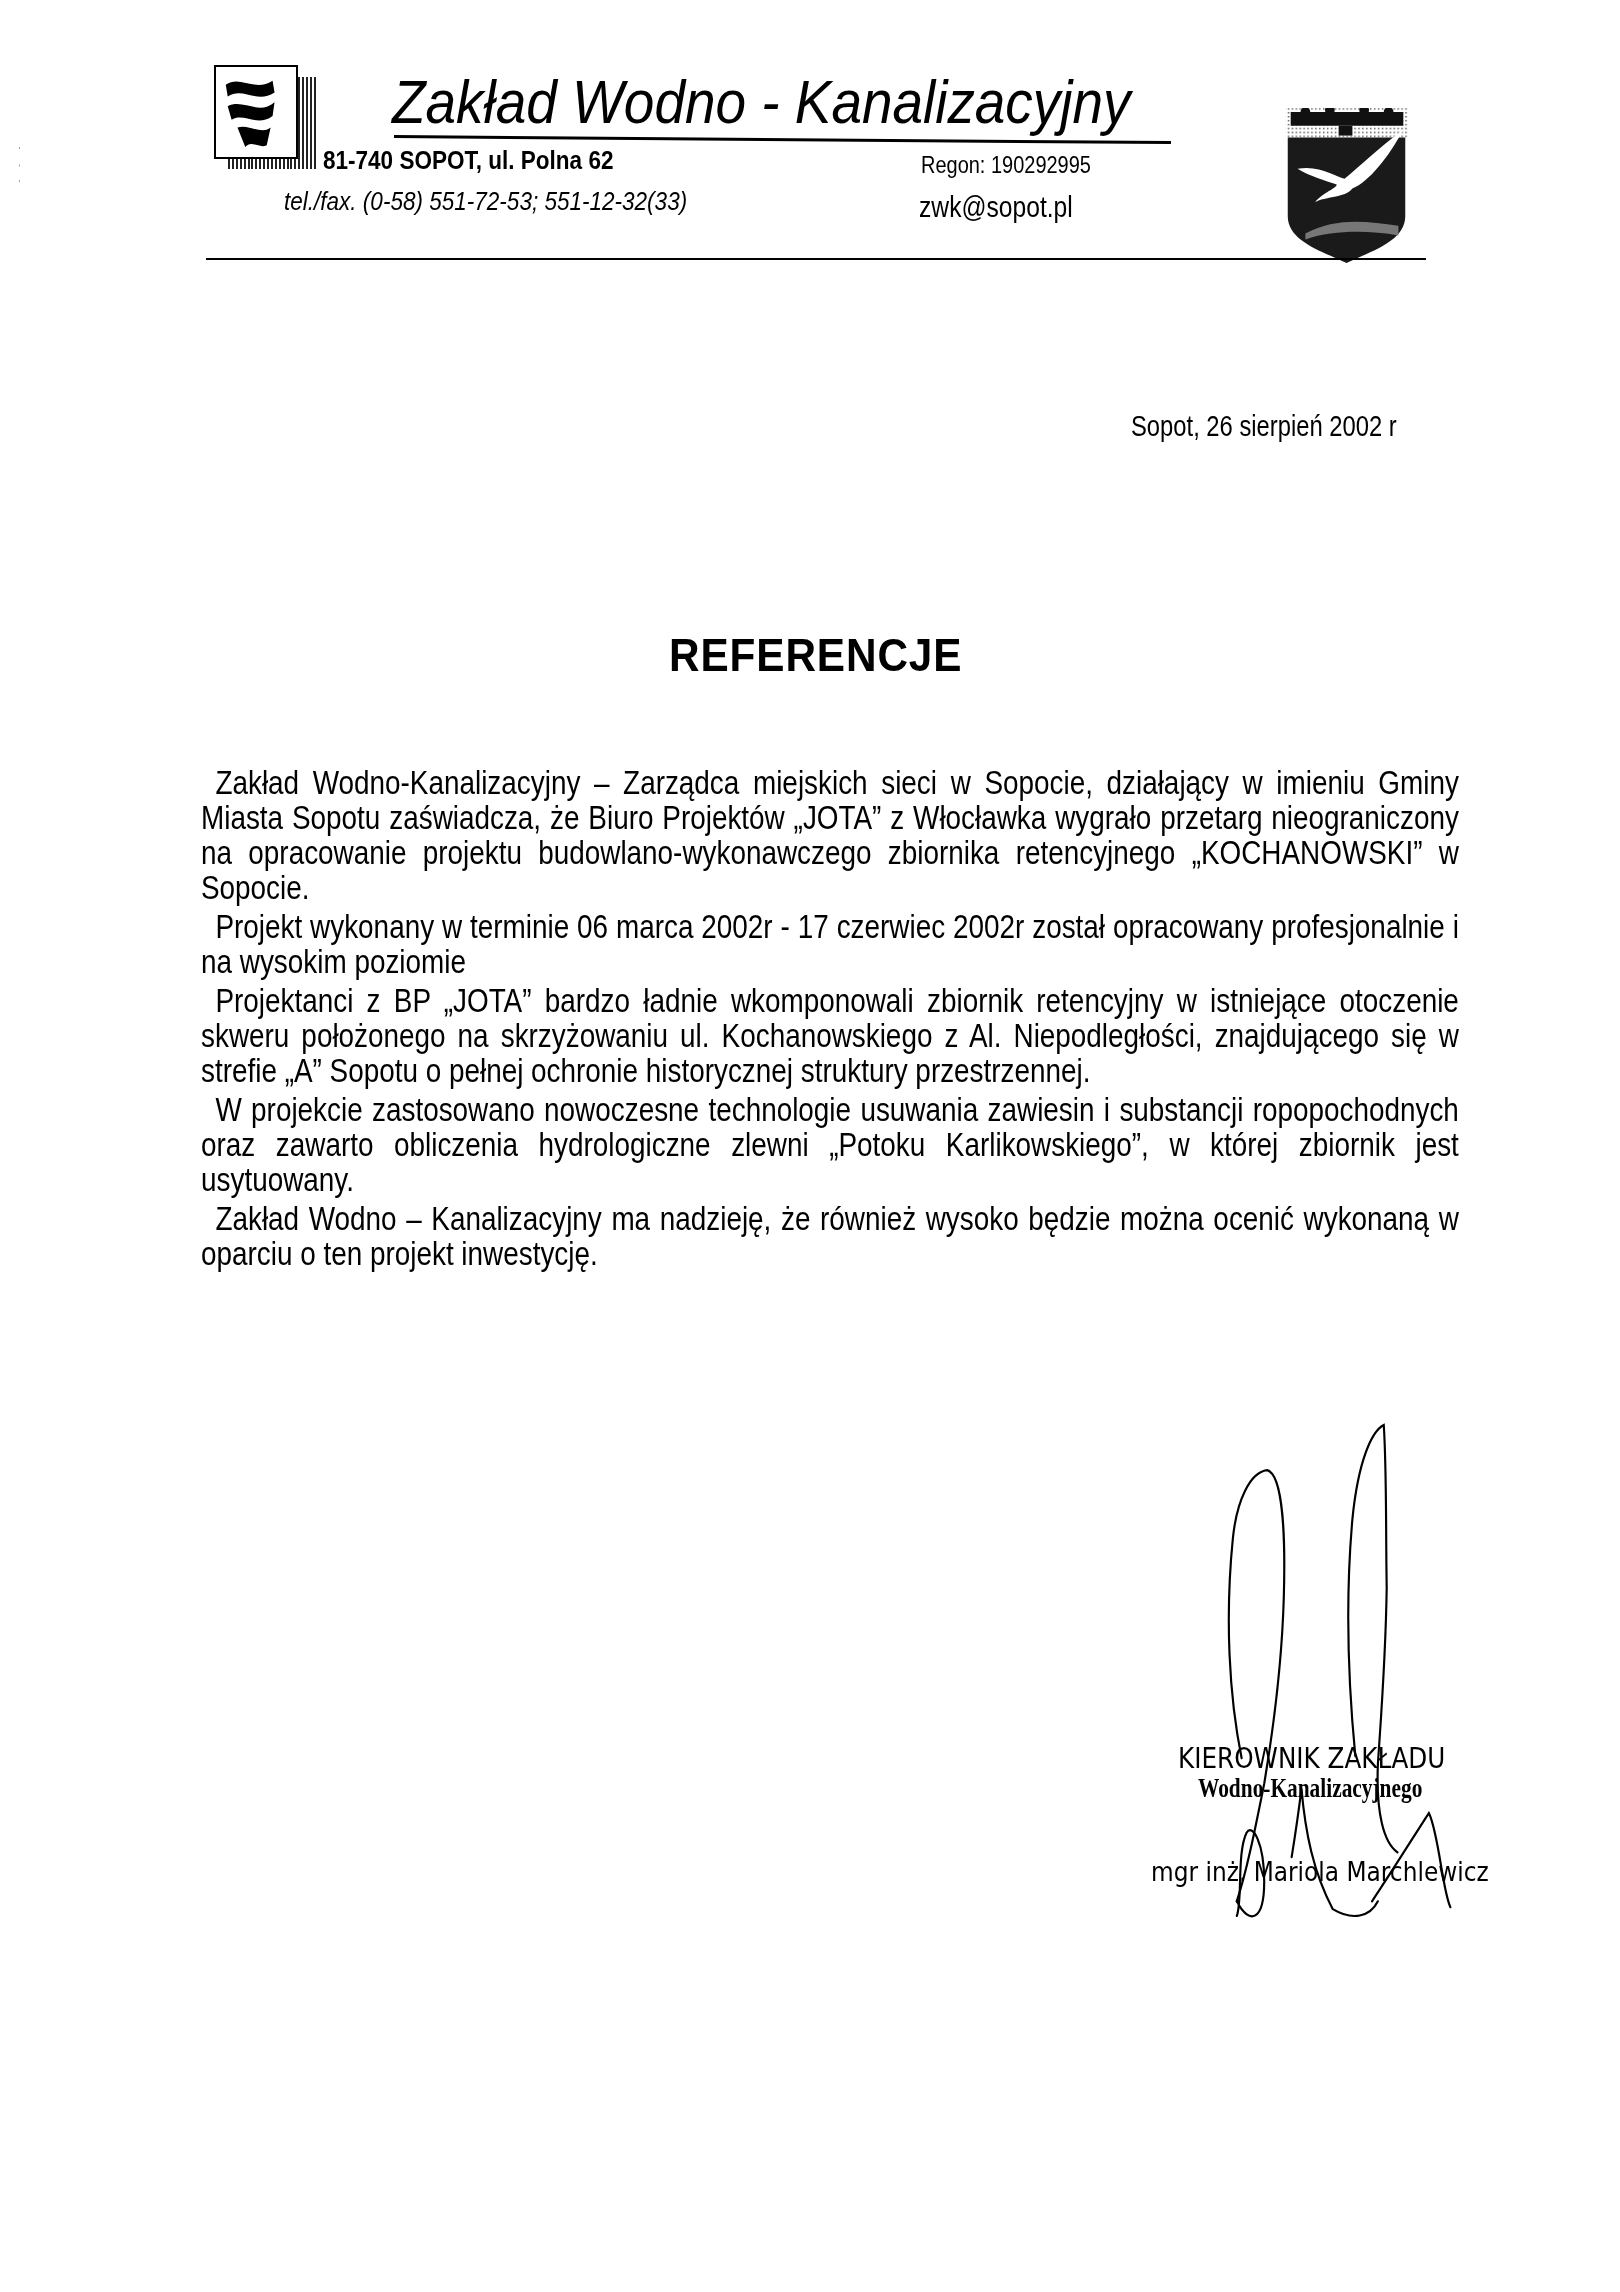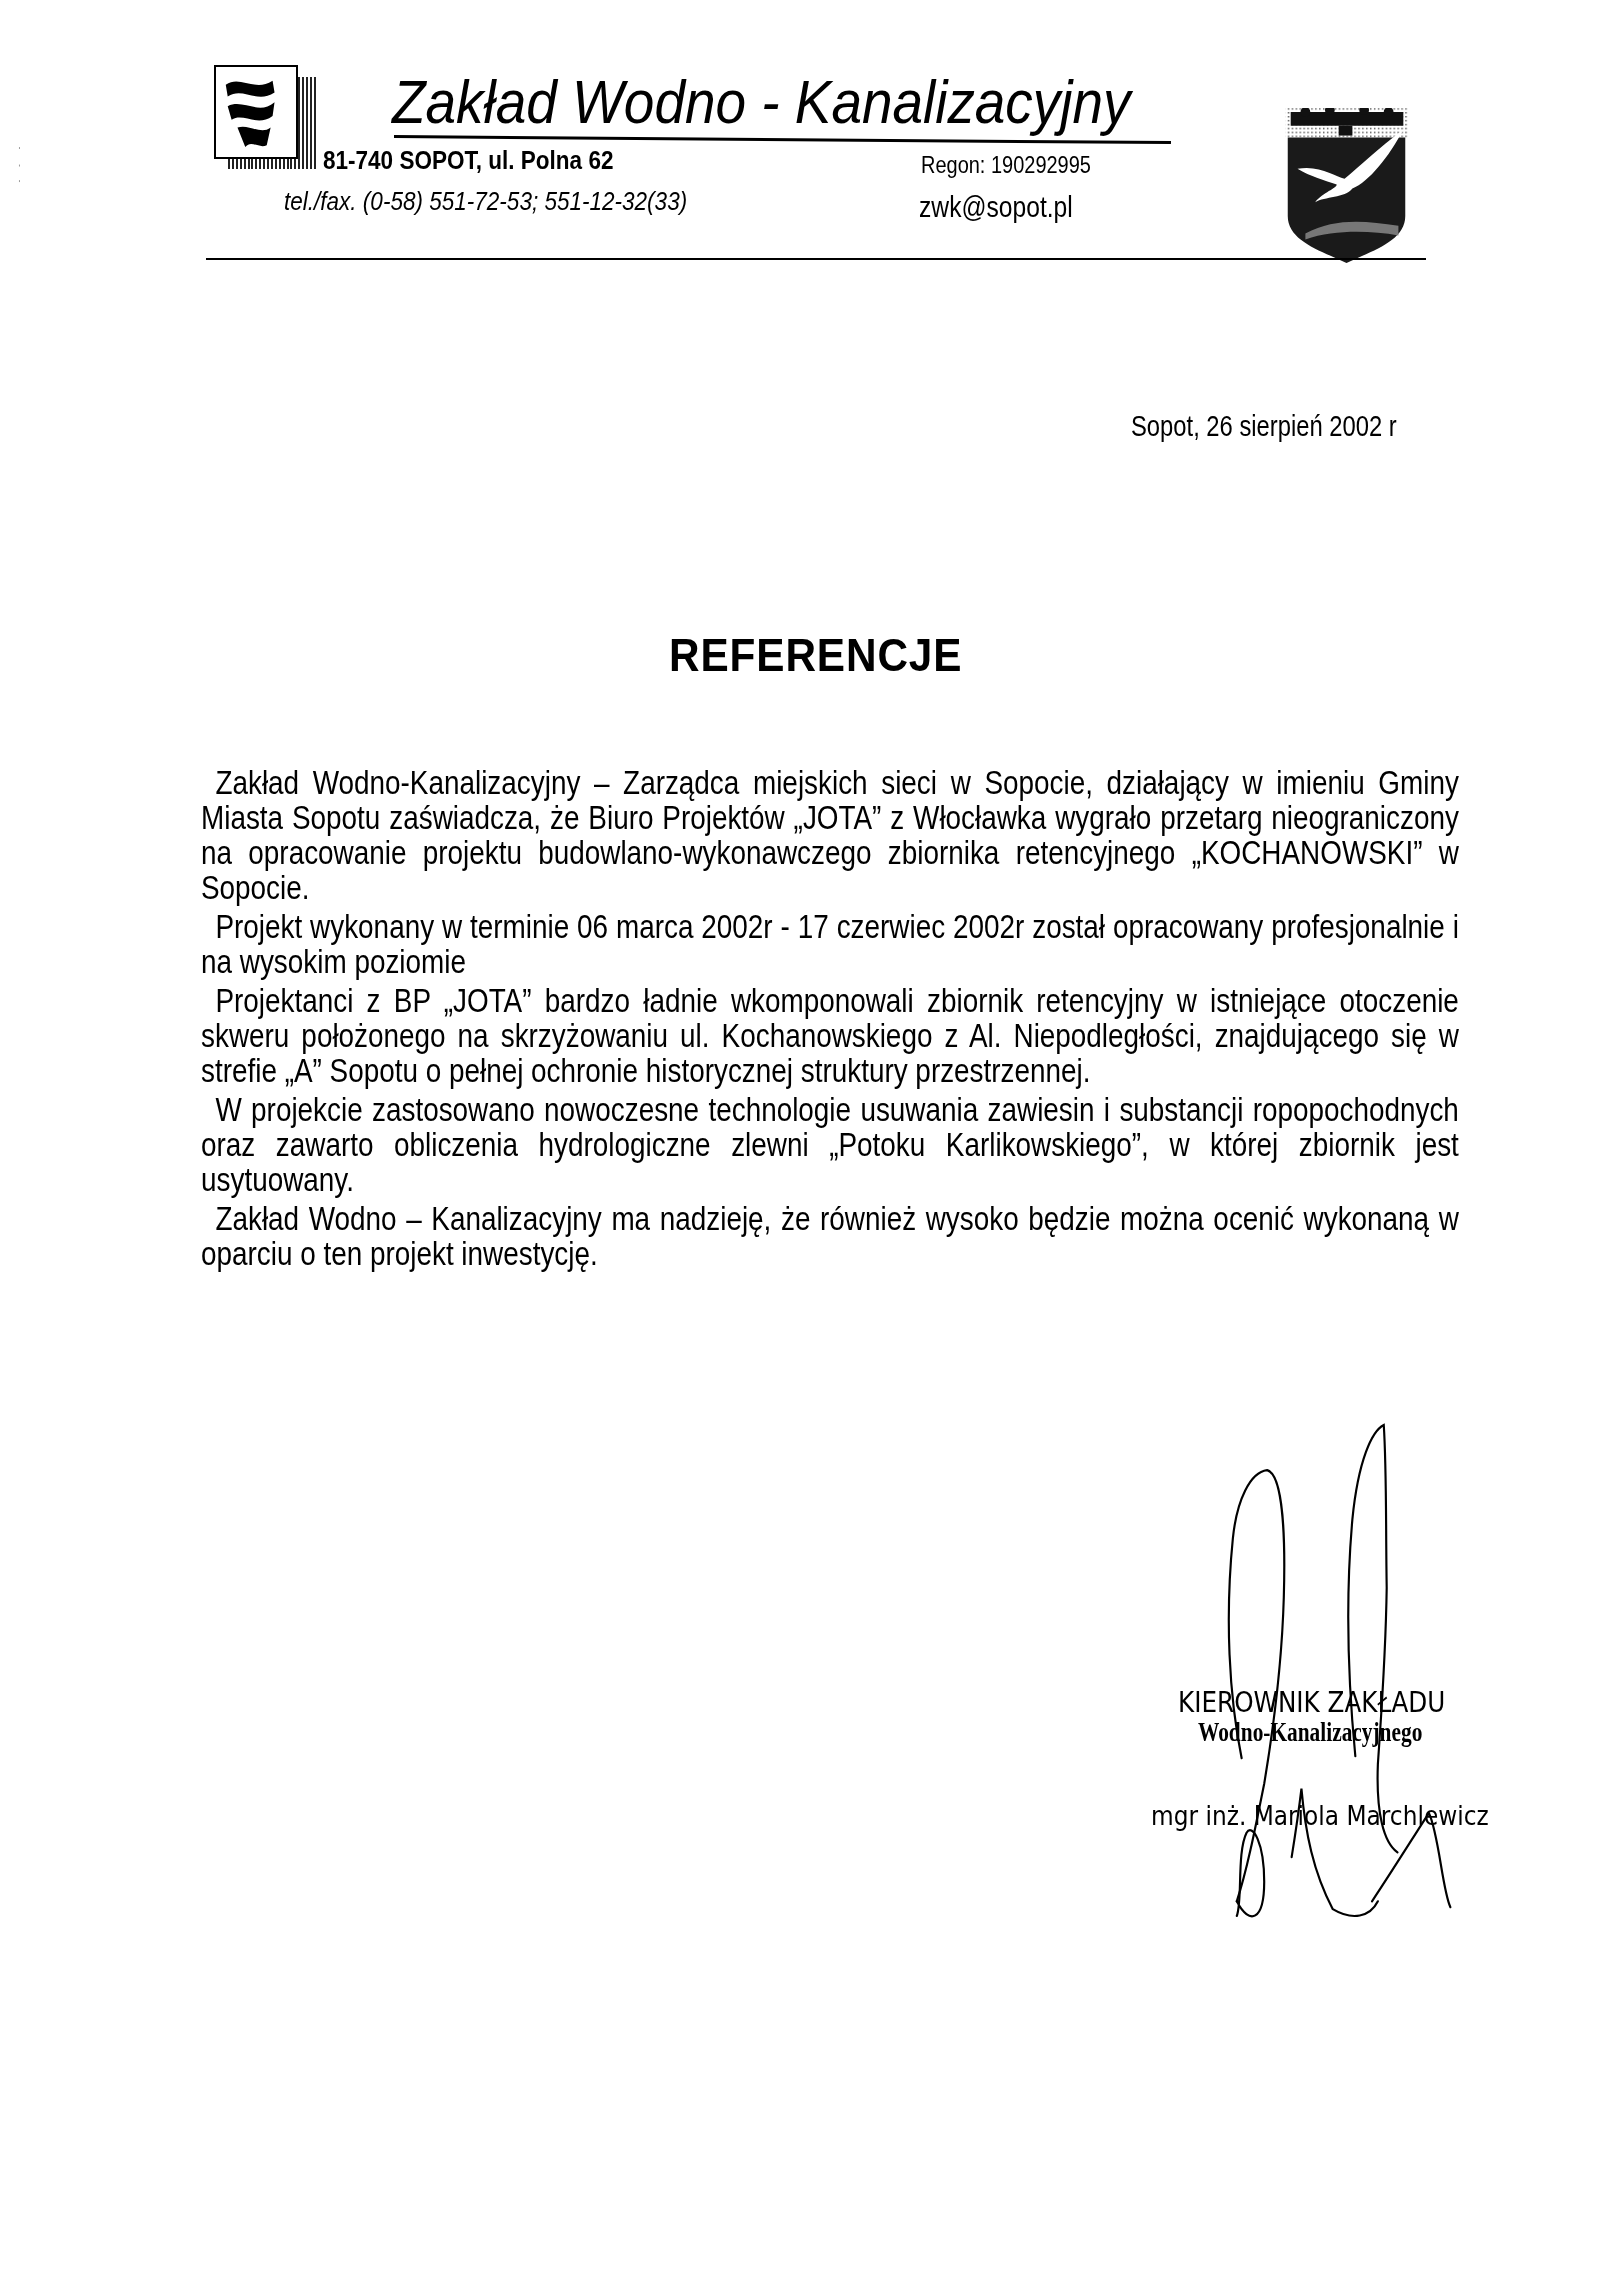--- a/index.html
+++ b/index.html
@@ -16,21 +16,21 @@
   .email { left:919px; top:191px; font-size:29px; transform:scaleX(0.85); transform-origin:left top; white-space:nowrap; }
   .header-rule { left:206px; top:258px; width:1220px; height:2px; background:#000; }
   .crest { left:1276px; top:108px; width:142px; height:157px; }
   .date { left:1131px; top:410px; font-size:29px; transform:scaleX(0.82); transform-origin:left top; white-space:nowrap; }
   .title { left:669px; top:627px; font-size:47px; font-weight:bold; transform:scaleX(0.9); transform-origin:left top; letter-spacing:1px; }
   .body { left:201px; top:765px; width:1421px; font-size:34px; line-height:35px; transform:scaleX(0.82); transform-origin:left top; }
   .body p { margin:0; text-align:justify; text-align-last:left; width:1534px; }
   .body p + p { margin-top:3.9px; }
   .body p::first-line { }
   .indent { display:inline-block; width:17.6px; }
-  .sig-block { left:1127px; top:1663px; width:392px; height:245px; }
+  .sig-block { left:1127px; top:1719px; width:392px; height:245px; }
   .sig-title { position:absolute; left:51px; top:21.6px; font-size:29px; font-family:"DejaVu Sans", sans-serif; transform:scaleX(0.85); transform-origin:left top; white-space:nowrap; }
   .sig-subtitle { position:absolute; left:71px; top:54px; font-size:27.4px; font-weight:bold; font-family:"Liberation Serif", serif; transform:scaleX(0.78); transform-origin:left top; white-space:nowrap; }
   .sig-name { position:absolute; left:23.5px; top:137px; font-size:27.4px; font-family:"DejaVu Sans", sans-serif; transform:scaleX(0.85); transform-origin:left top; white-space:nowrap; }
   .signature { left:1127px; top:1372px; width:392px; height:549px; pointer-events:none; }
   .margin-marks { left:17.6px; top:147px; width:3.9px; height:39px; }
 </style>
 </head>
 <body>
 
 <div class="abs logo-box">

